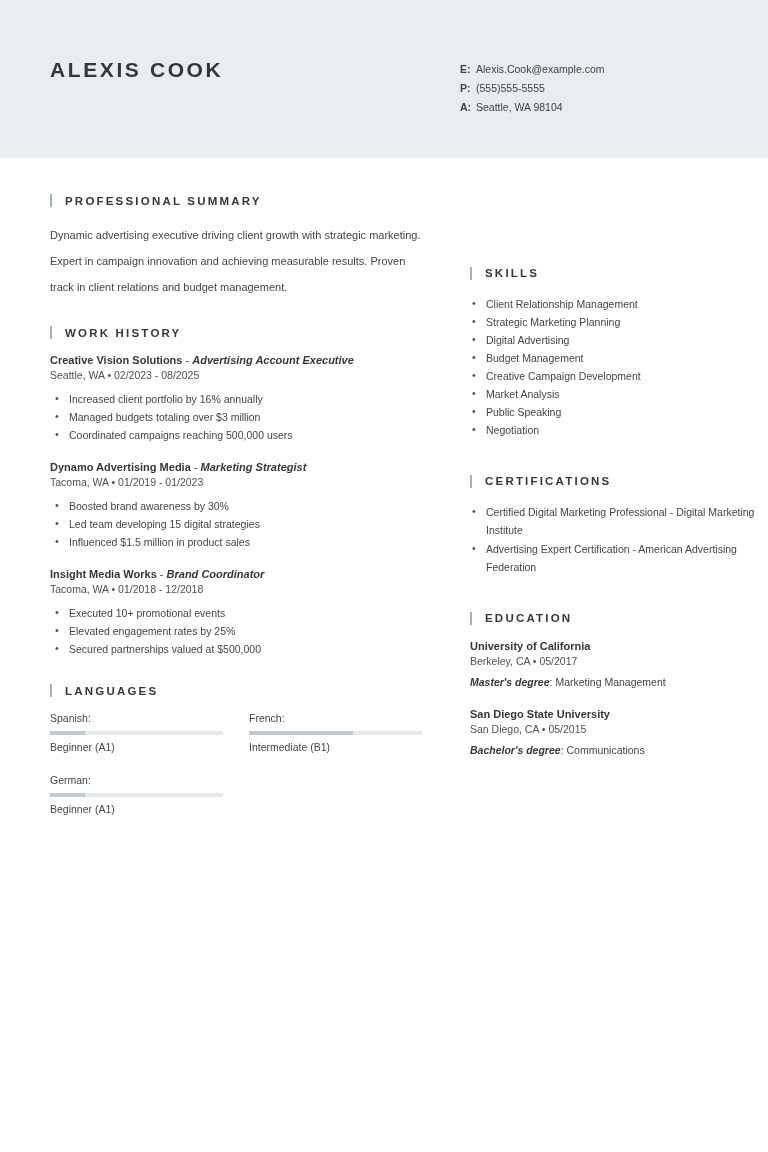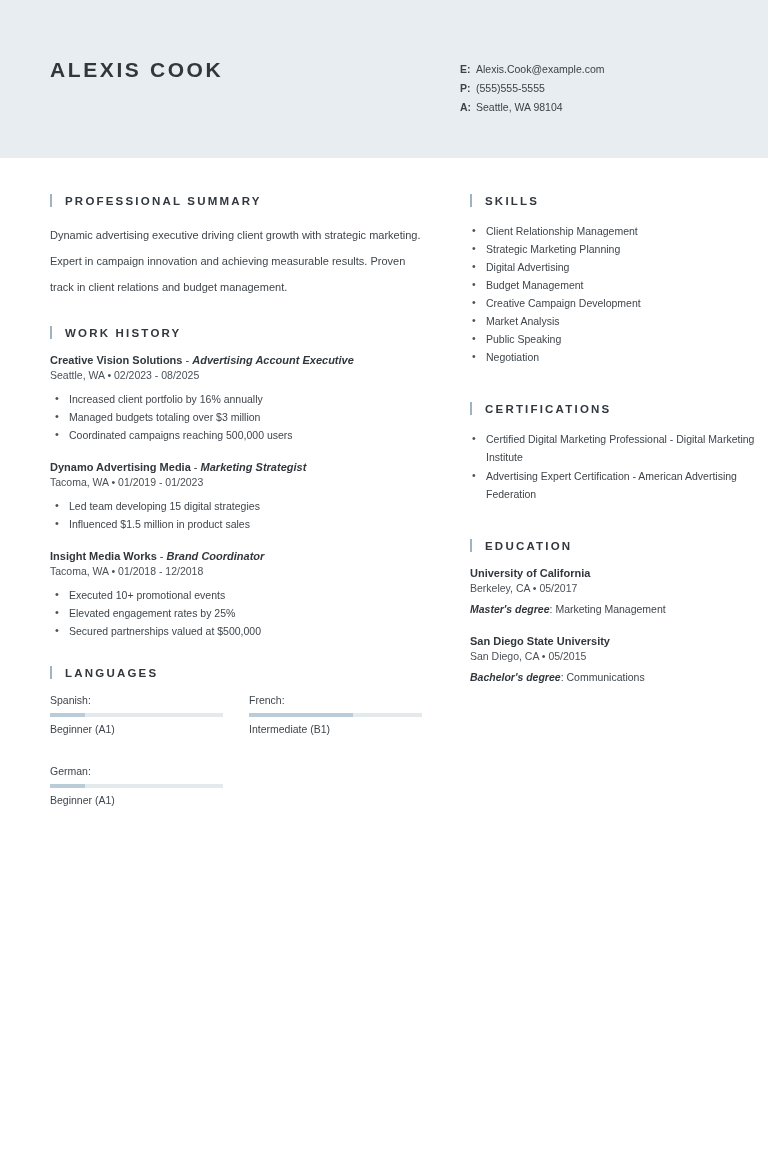--- a/index.html
+++ b/index.html
@@ -56,20 +56,21 @@
   }
   .contact-val {
     white-space: nowrap;
   }
 
   
   .body {
     display: flex;
     padding: 36px 22px 0 50px;
     box-sizing: border-box;
+    align-items: center;
   }
   .col-left {
     width: 372px;
     flex: none;
   }
   .col-right {
     width: 300px;
     flex: none;
     padding-left: 48px;
   }
@@ -144,21 +145,21 @@
     left: 5px;
     top: -1px;
     color: #4a5056;
     font-size: 11px;
   }
 
   
   .lang-grid {
     display: flex;
     flex-wrap: wrap;
-    gap: 17px 26px;
+    gap: 8px 26px;
   }
   .lang {
     width: 173px;
     margin-bottom: 13px;
   }
   .lang-name {
     font-size: 10.5px;
     color: #3f454b;
     margin-bottom: 7px;
   }
@@ -282,20 +283,21 @@
             <li>Coordinated campaigns reaching 500,000 users</li>
           </ul>
         </div>
 
         <div class="job">
           <div class="job-head">
             <span class="job-company">Dynamo Advertising Media</span><span class="job-sep"> - </span><span class="job-role">Marketing Strategist</span>
           </div>
           <div class="job-meta">Tacoma, WA  •  01/2019 - 01/2023</div>
           <ul class="bullets">
+            <li>Boosted brand awareness by 30%</li>
             <li>Led team developing 15 digital strategies</li>
             <li>Influenced $1.5 million in product sales</li>
           </ul>
         </div>
 
         <div class="job">
           <div class="job-head">
             <span class="job-company">Insight Media Works</span><span class="job-sep"> - </span><span class="job-role">Brand Coordinator</span>
           </div>
           <div class="job-meta">Tacoma, WA  •  01/2018 - 12/2018</div>

